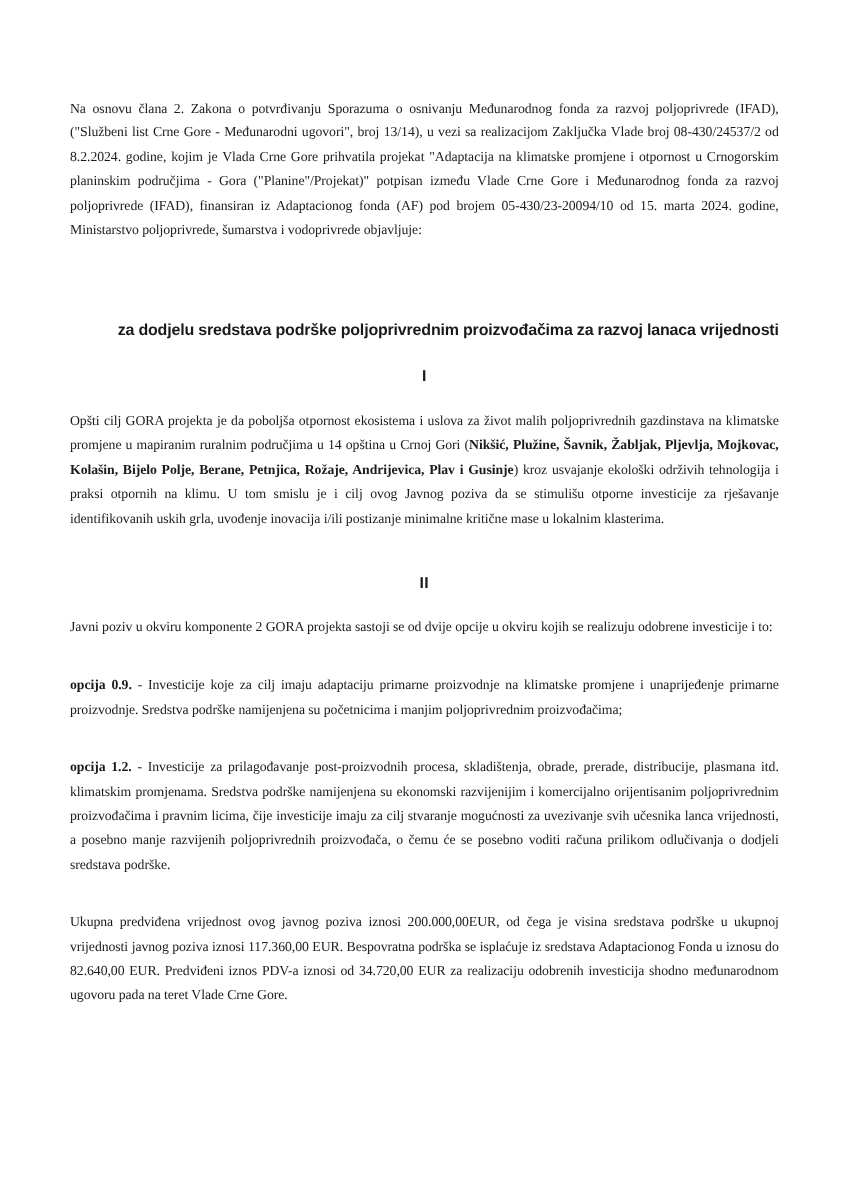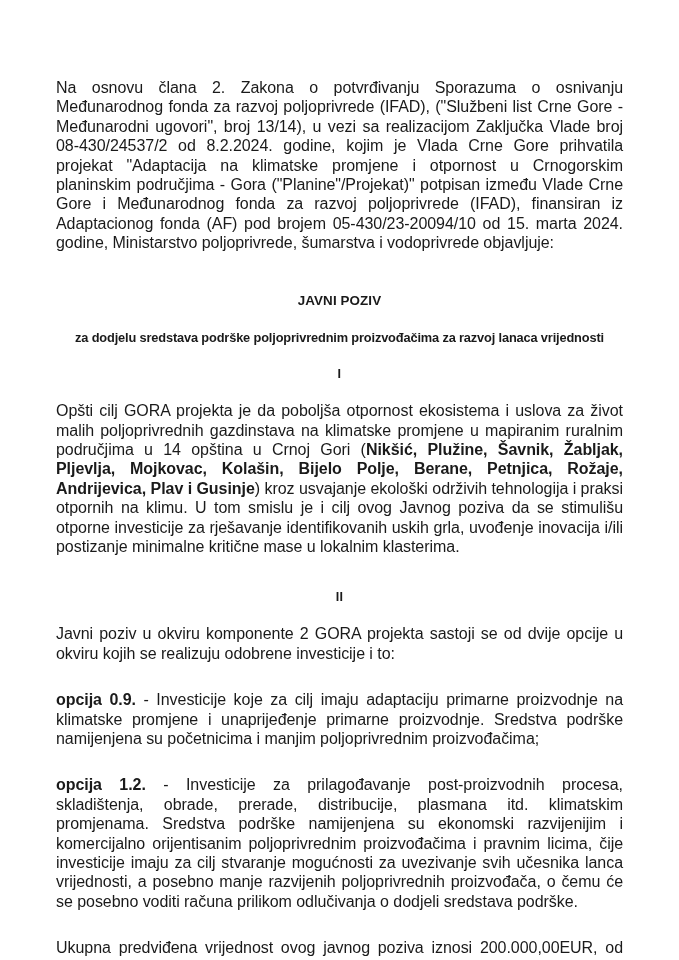--- a/index.html
+++ b/index.html
@@ -20,42 +20,43 @@
     box-sizing: border-box;
   }
   .content {
     position: absolute;
     left: 56px;
     top: 78px;
     width: 567px;
   }
   p.body-par {
     margin: 0 0 14px 0;
-    font-size: 16px;
+    font-size: 11px;
     line-height: 19.4px;
     text-align: justify;
     text-justify: inter-word;
     letter-spacing: -0.05px;
+    font-family: Liberation Serif, serif;
   }
   .gap-lg { height: 26px; }
   .gap-md { height: 20px; }
   .gap-sm { height: 13px; }
 
   h1.doc-title {
     margin: 0;
     font-size: 13.4px;
     font-weight: bold;
     text-align: center;
     letter-spacing: 0.1px;
   }
   h2.doc-subtitle {
     margin: 0;
     font-size: 12.8px;
     font-weight: bold;
-    text-align: center;
+    text-align: right;
     line-height: 19.5px;
     letter-spacing: -0.15px;
   }
   .roman {
     text-align: center;
     font-size: 12.6px;
     font-weight: bold;
     letter-spacing: 0.3px;
   }
   b, strong { font-weight: bold; }
@@ -63,21 +64,20 @@
 </head>
 <body>
 
 <div class="page">
   <div class="content">
 
     <p class="body-par">Na osnovu člana 2. Zakona o potvrđivanju Sporazuma o osnivanju Međunarodnog fonda za razvoj poljoprivrede (IFAD), ("Službeni list Crne Gore - Međunarodni ugovori", broj 13/14), u vezi sa realizacijom Zaključka Vlade broj 08-430/24537/2 od 8.2.2024. godine, kojim je Vlada Crne Gore prihvatila projekat "Adaptacija na klimatske promjene i otpornost u Crnogorskim planinskim područjima - Gora ("Planine"/Projekat)" potpisan između Vlade Crne Gore i Međunarodnog fonda za razvoj poljoprivrede (IFAD), finansiran iz Adaptacionog fonda (AF) pod brojem 05-430/23-20094/10 od 15. marta 2024. godine, Ministarstvo poljoprivrede, šumarstva i vodoprivrede objavljuje:</p>
 
     <div class="gap-lg"></div>
 
-    <h1 class="doc-title">JAVNI POZIV</h1>
 
     <div class="gap-md"></div>
 
     <h2 class="doc-subtitle"><span>za dodjelu sredstava podrške poljoprivrednim proizvođačima za razvoj lanaca  vrijednosti</span><br></h2>
 
     <div class="gap-md"></div>
 
     <div class="roman">I</div>
 
     <div class="gap-md"></div>

